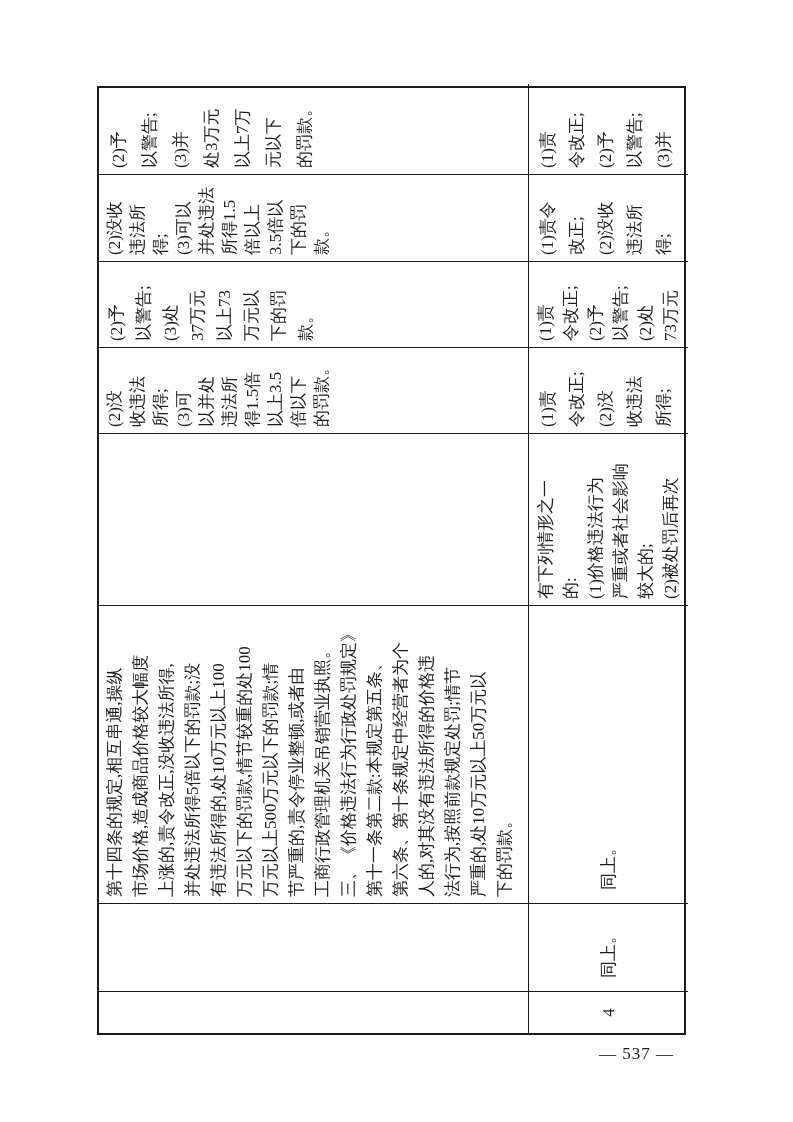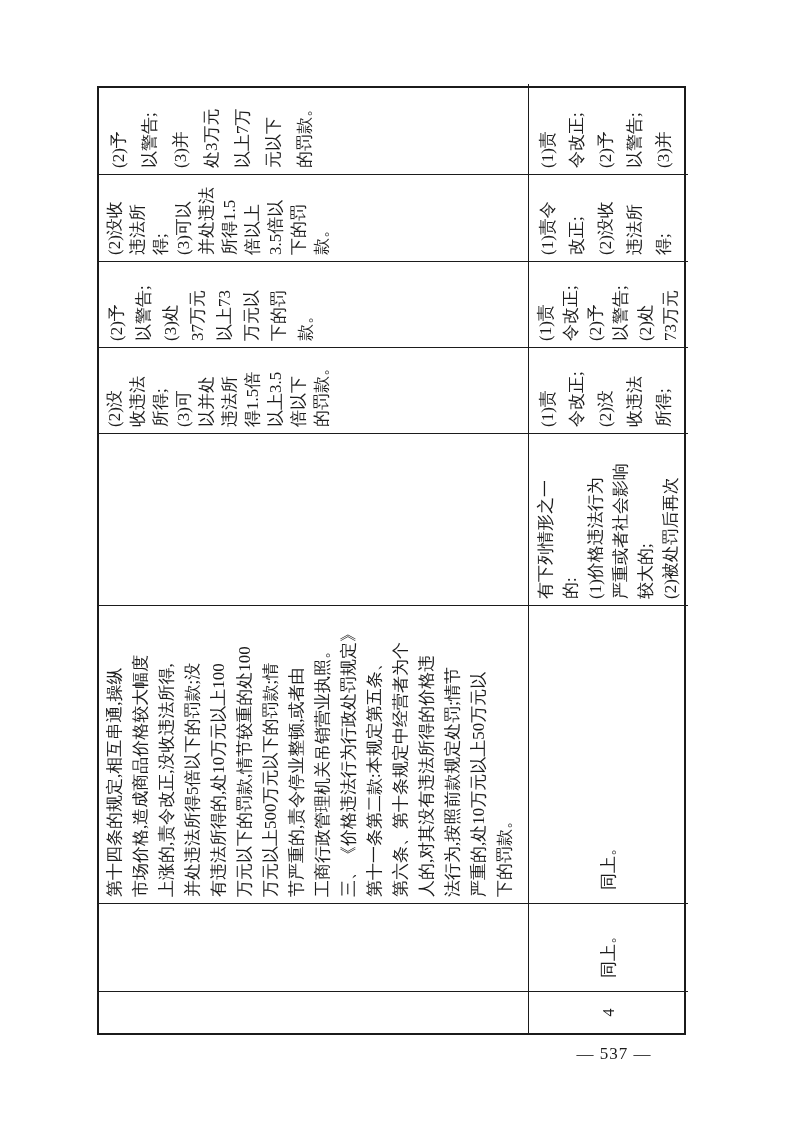--- a/index.html
+++ b/index.html
@@ -55,21 +55,21 @@
     line-height: 20px;
   }
   .cell-seq {
     display: flex; align-items: center; justify-content: center;
     font-size: 16px; padding: 0;
   }
   .page-number {
     position: absolute;
     left: 554px; top: 1044px;
     width: 120px;
-    text-align: center;
+    text-align: right;
     font-size: 17px;
     letter-spacing: 1px;
   }
 </style>
 </head>
 <body>
 
 <div class="table-wrap">
   <div class="landscape">
 

